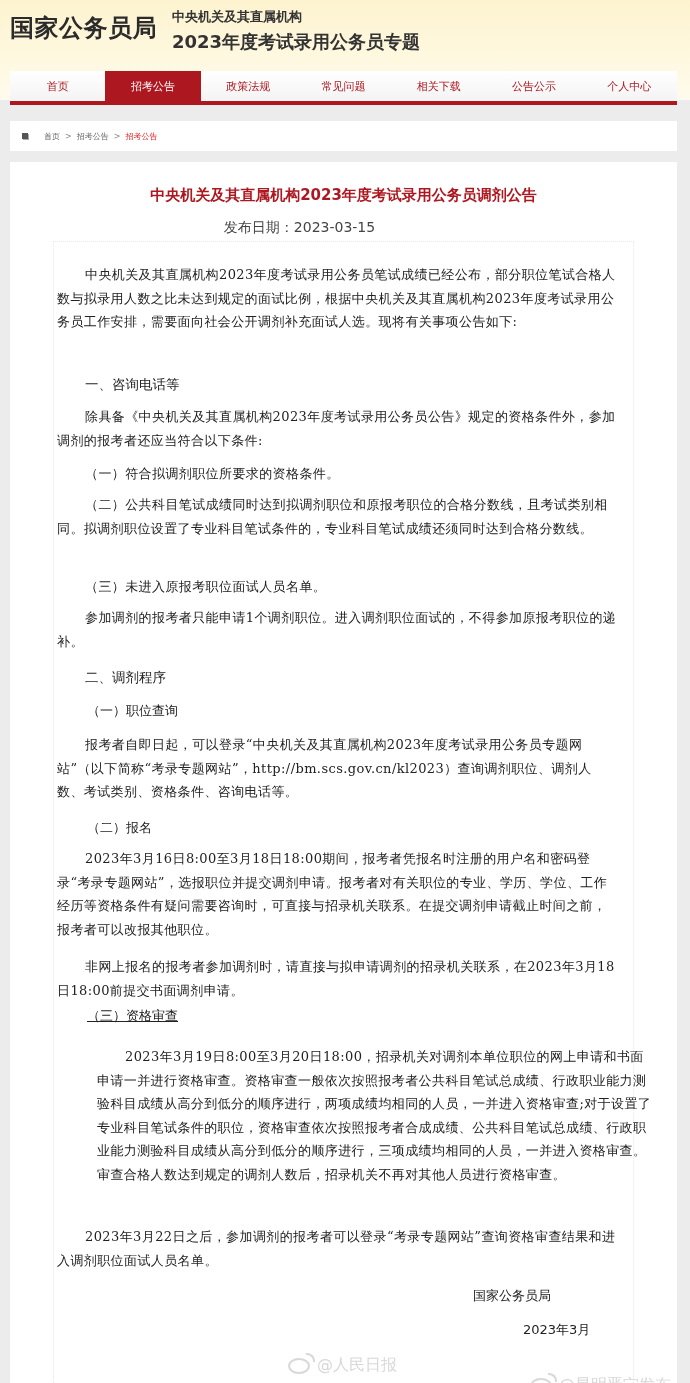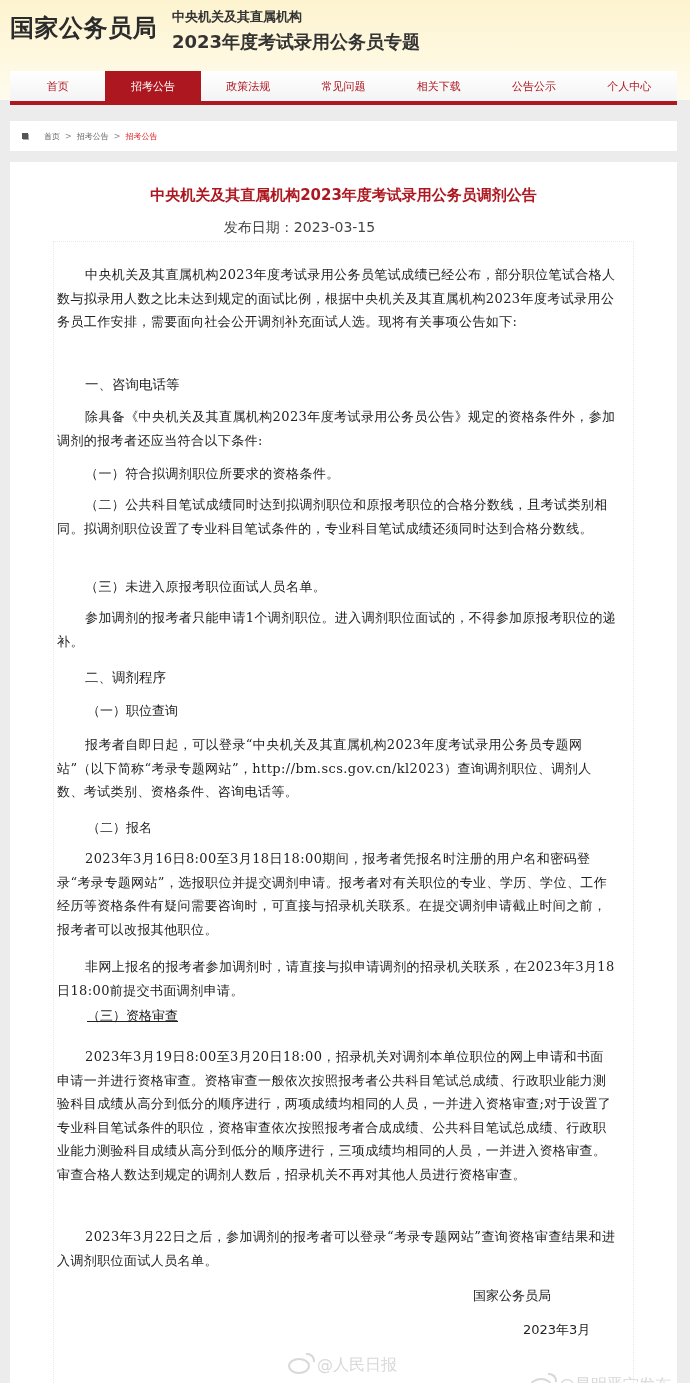--- a/index.html
+++ b/index.html
@@ -140,21 +140,21 @@
   <div class="para" style="top:493px;">（二）公共科目笔试成绩同时达到拟调剂职位和原报考职位的合格分数线，且考试类别相同。拟调剂职位设置了专业科目笔试条件的，专业科目笔试成绩还须同时达到合格分数线。</div>
   <div class="para" style="top:575px;">（三）未进入原报考职位面试人员名单。</div>
   <div class="para" style="top:606px;">参加调剂的报考者只能申请1个调剂职位。进入调剂职位面试的，不得参加原报考职位的递补。</div>
   <div class="heading" style="top:666px;">二、调剂程序</div>
   <div class="sub" style="top:699px;">（一）职位查询</div>
   <div class="para" style="top:733px;">报考者自即日起，可以登录“中央机关及其直属机构2023年度考试录用公务员专题网站”（以下简称“考录专题网站”，http://bm.scs.gov.cn/kl2023）查询调剂职位、调剂人数、考试类别、资格条件、咨询电话等。</div>
   <div class="sub" style="top:816px;">（二）报名</div>
   <div class="para" style="top:847px;">2023年3月16日8:00至3月18日18:00期间，报考者凭报名时注册的用户名和密码登录“考录专题网站”，选报职位并提交调剂申请。报考者对有关职位的专业、学历、学位、工作经历等资格条件有疑问需要咨询时，可直接与招录机关联系。在提交调剂申请截止时间之前，报考者可以改报其他职位。</div>
   <div class="para" style="top:955px;">非网上报名的报考者参加调剂时，请直接与拟申请调剂的招录机关联系，在2023年3月18日18:00前提交书面调剂申请。</div>
   <div class="sub" style="top:1004px;text-decoration:underline;">（三）资格审查</div>
-  <div class="para" style="top:1045px;">2023年3月19日8:00至3月20日18:00，招录机关对调剂本单位职位的网上申请和书面申请一并进行资格审查。资格审查一般依次按照报考者公共科目笔试总成绩、行政职业能力测验科目成绩从高分到低分的顺序进行，两项成绩均相同的人员，一并进入资格审查;对于设置了专业科目笔试条件的职位，资格审查依次按照报考者合成成绩、公共科目笔试总成绩、行政职业能力测验科目成绩从高分到低分的顺序进行，三项成绩均相同的人员，一并进入资格审查。审查合格人数达到规定的调剂人数后，招录机关不再对其他人员进行资格审查。</div>
+  <div class="para" style="top:1045px;margin-left:40px;">2023年3月19日8:00至3月20日18:00，招录机关对调剂本单位职位的网上申请和书面申请一并进行资格审查。资格审查一般依次按照报考者公共科目笔试总成绩、行政职业能力测验科目成绩从高分到低分的顺序进行，两项成绩均相同的人员，一并进入资格审查;对于设置了专业科目笔试条件的职位，资格审查依次按照报考者合成成绩、公共科目笔试总成绩、行政职业能力测验科目成绩从高分到低分的顺序进行，三项成绩均相同的人员，一并进入资格审查。审查合格人数达到规定的调剂人数后，招录机关不再对其他人员进行资格审查。</div>
   <div class="para" style="top:1225px;">2023年3月22日之后，参加调剂的报考者可以登录“考录专题网站”查询资格审查结果和进入调剂职位面试人员名单。</div>
 </div>
 
 <div class="sign" style="left:473px; top:1287px;">国家公务员局</div>
 <div class="sign" style="left:523px; top:1321px;">2023年3月</div>
 
 <div class="watermark" style="left:288px; top:1355px;">
   <span class="weibo-icon"></span>
   <span>@人民日报</span>
 </div>

